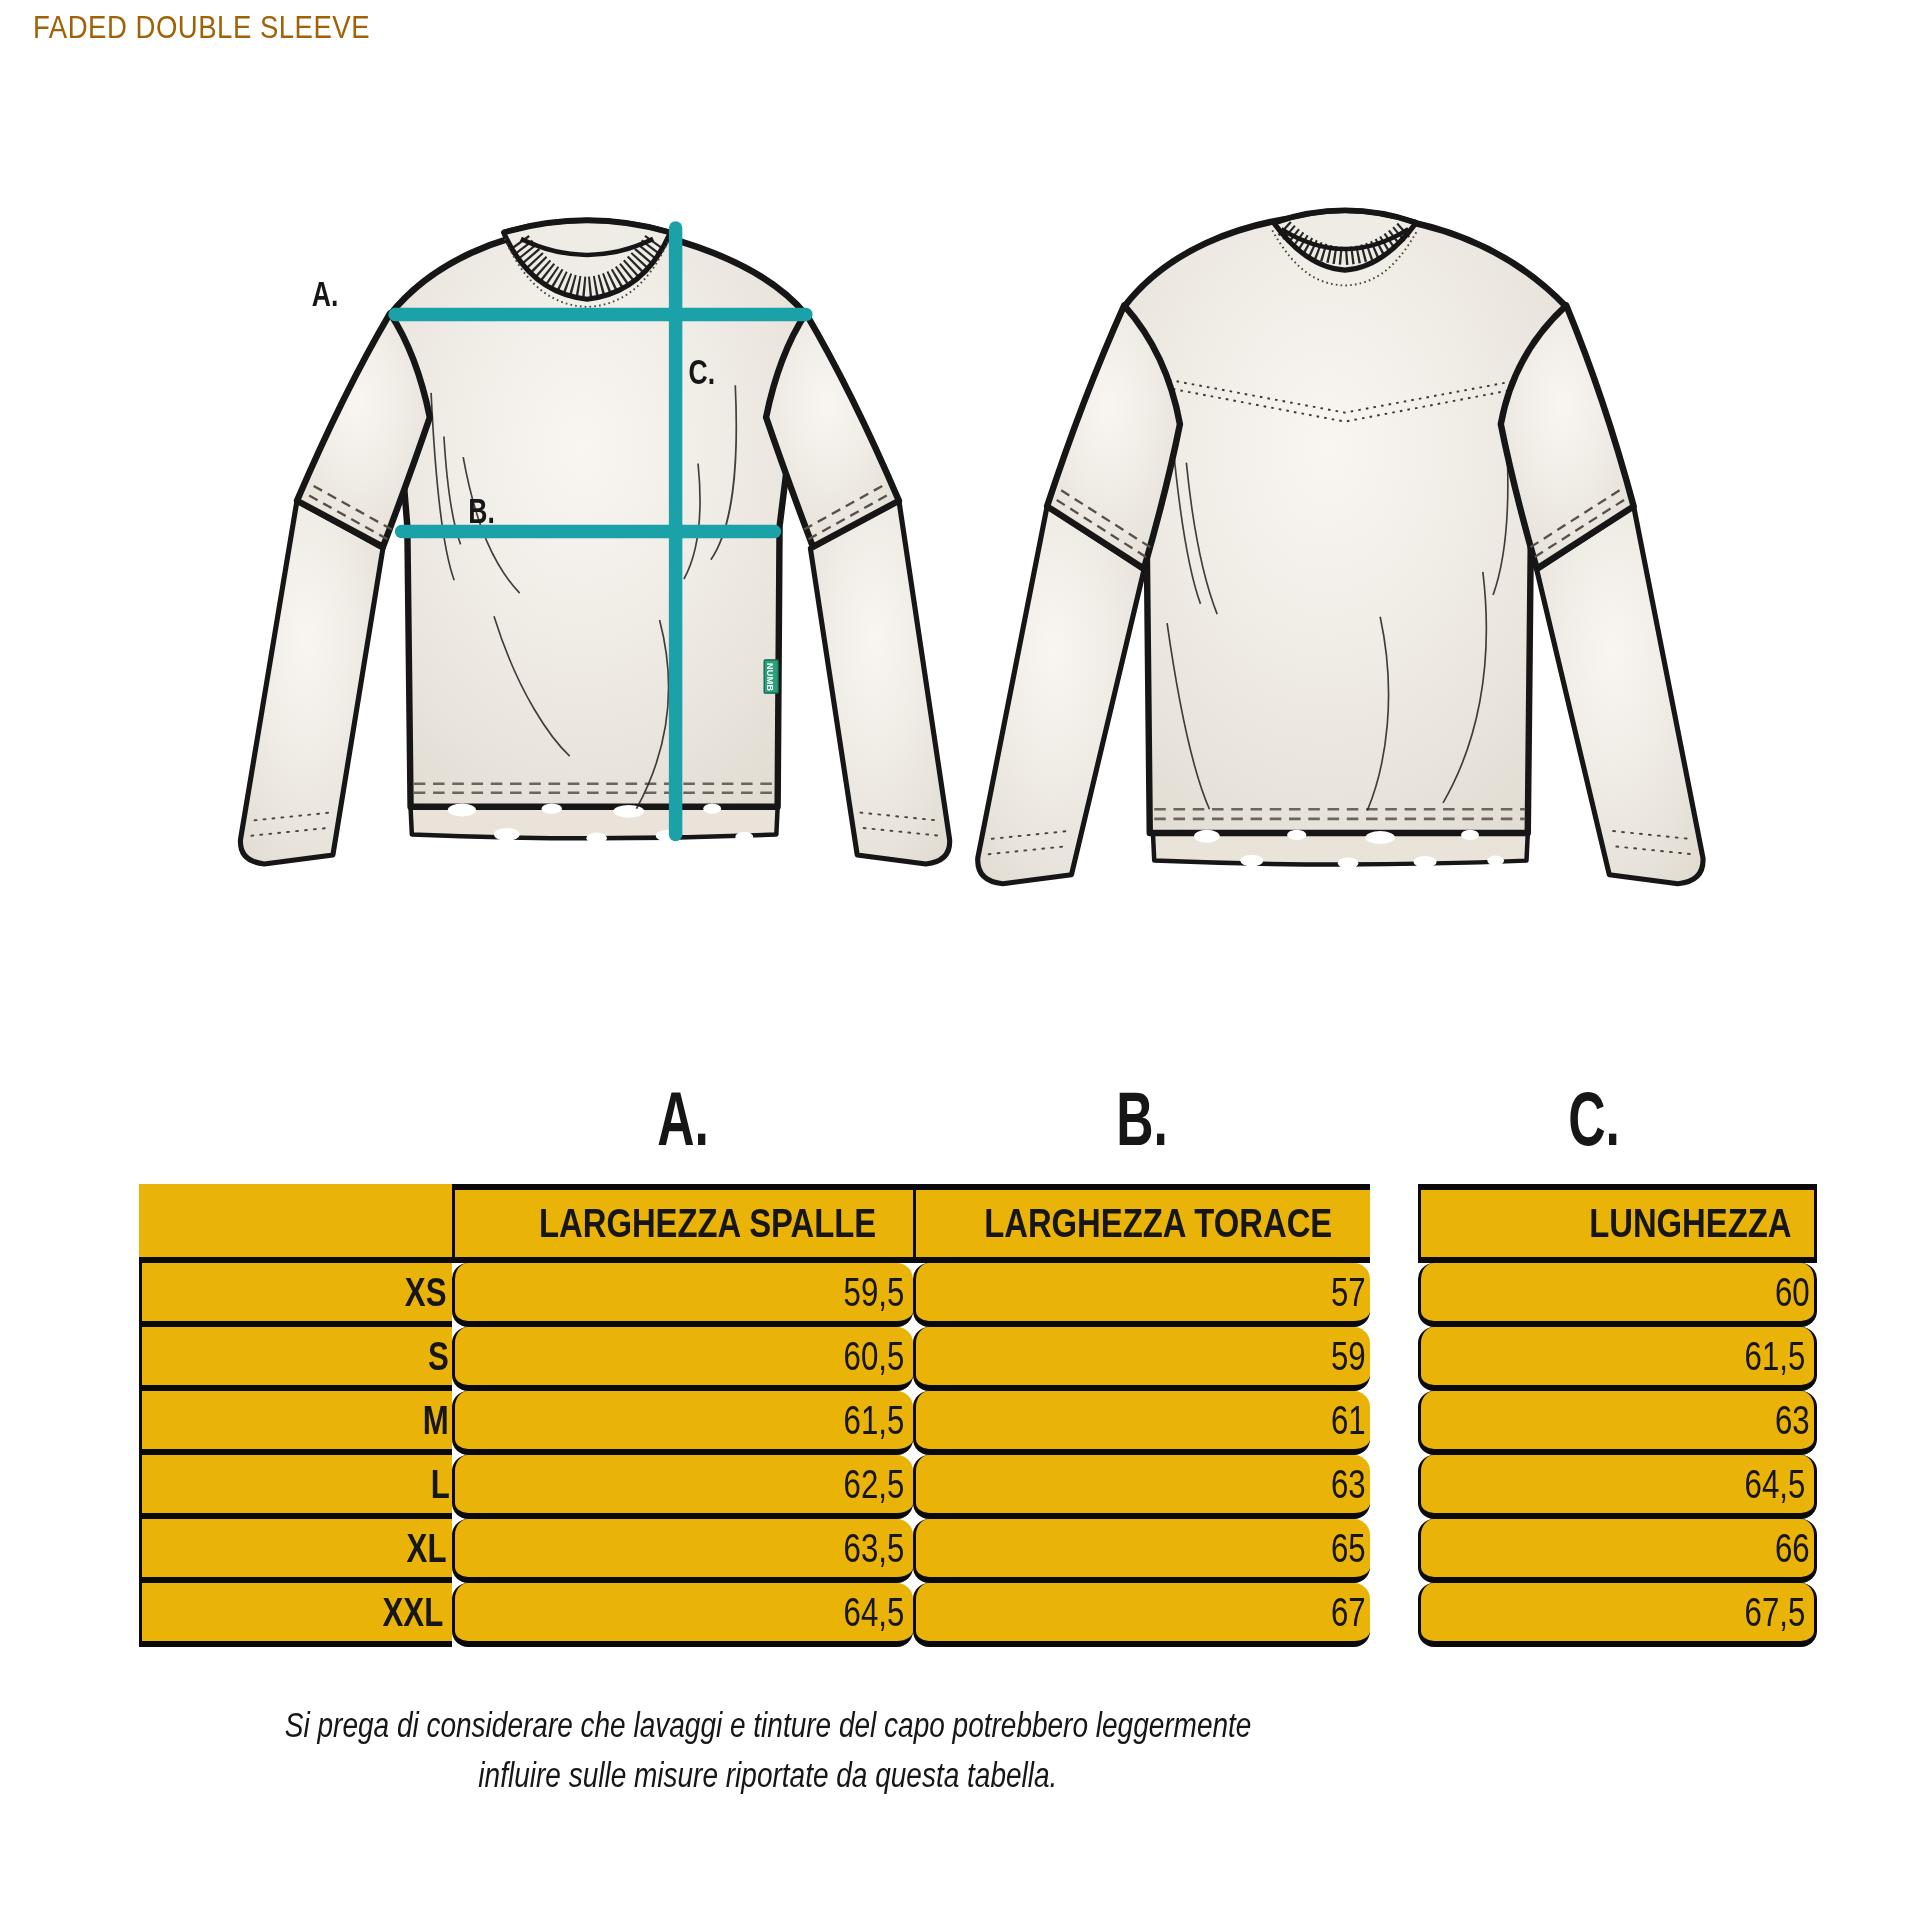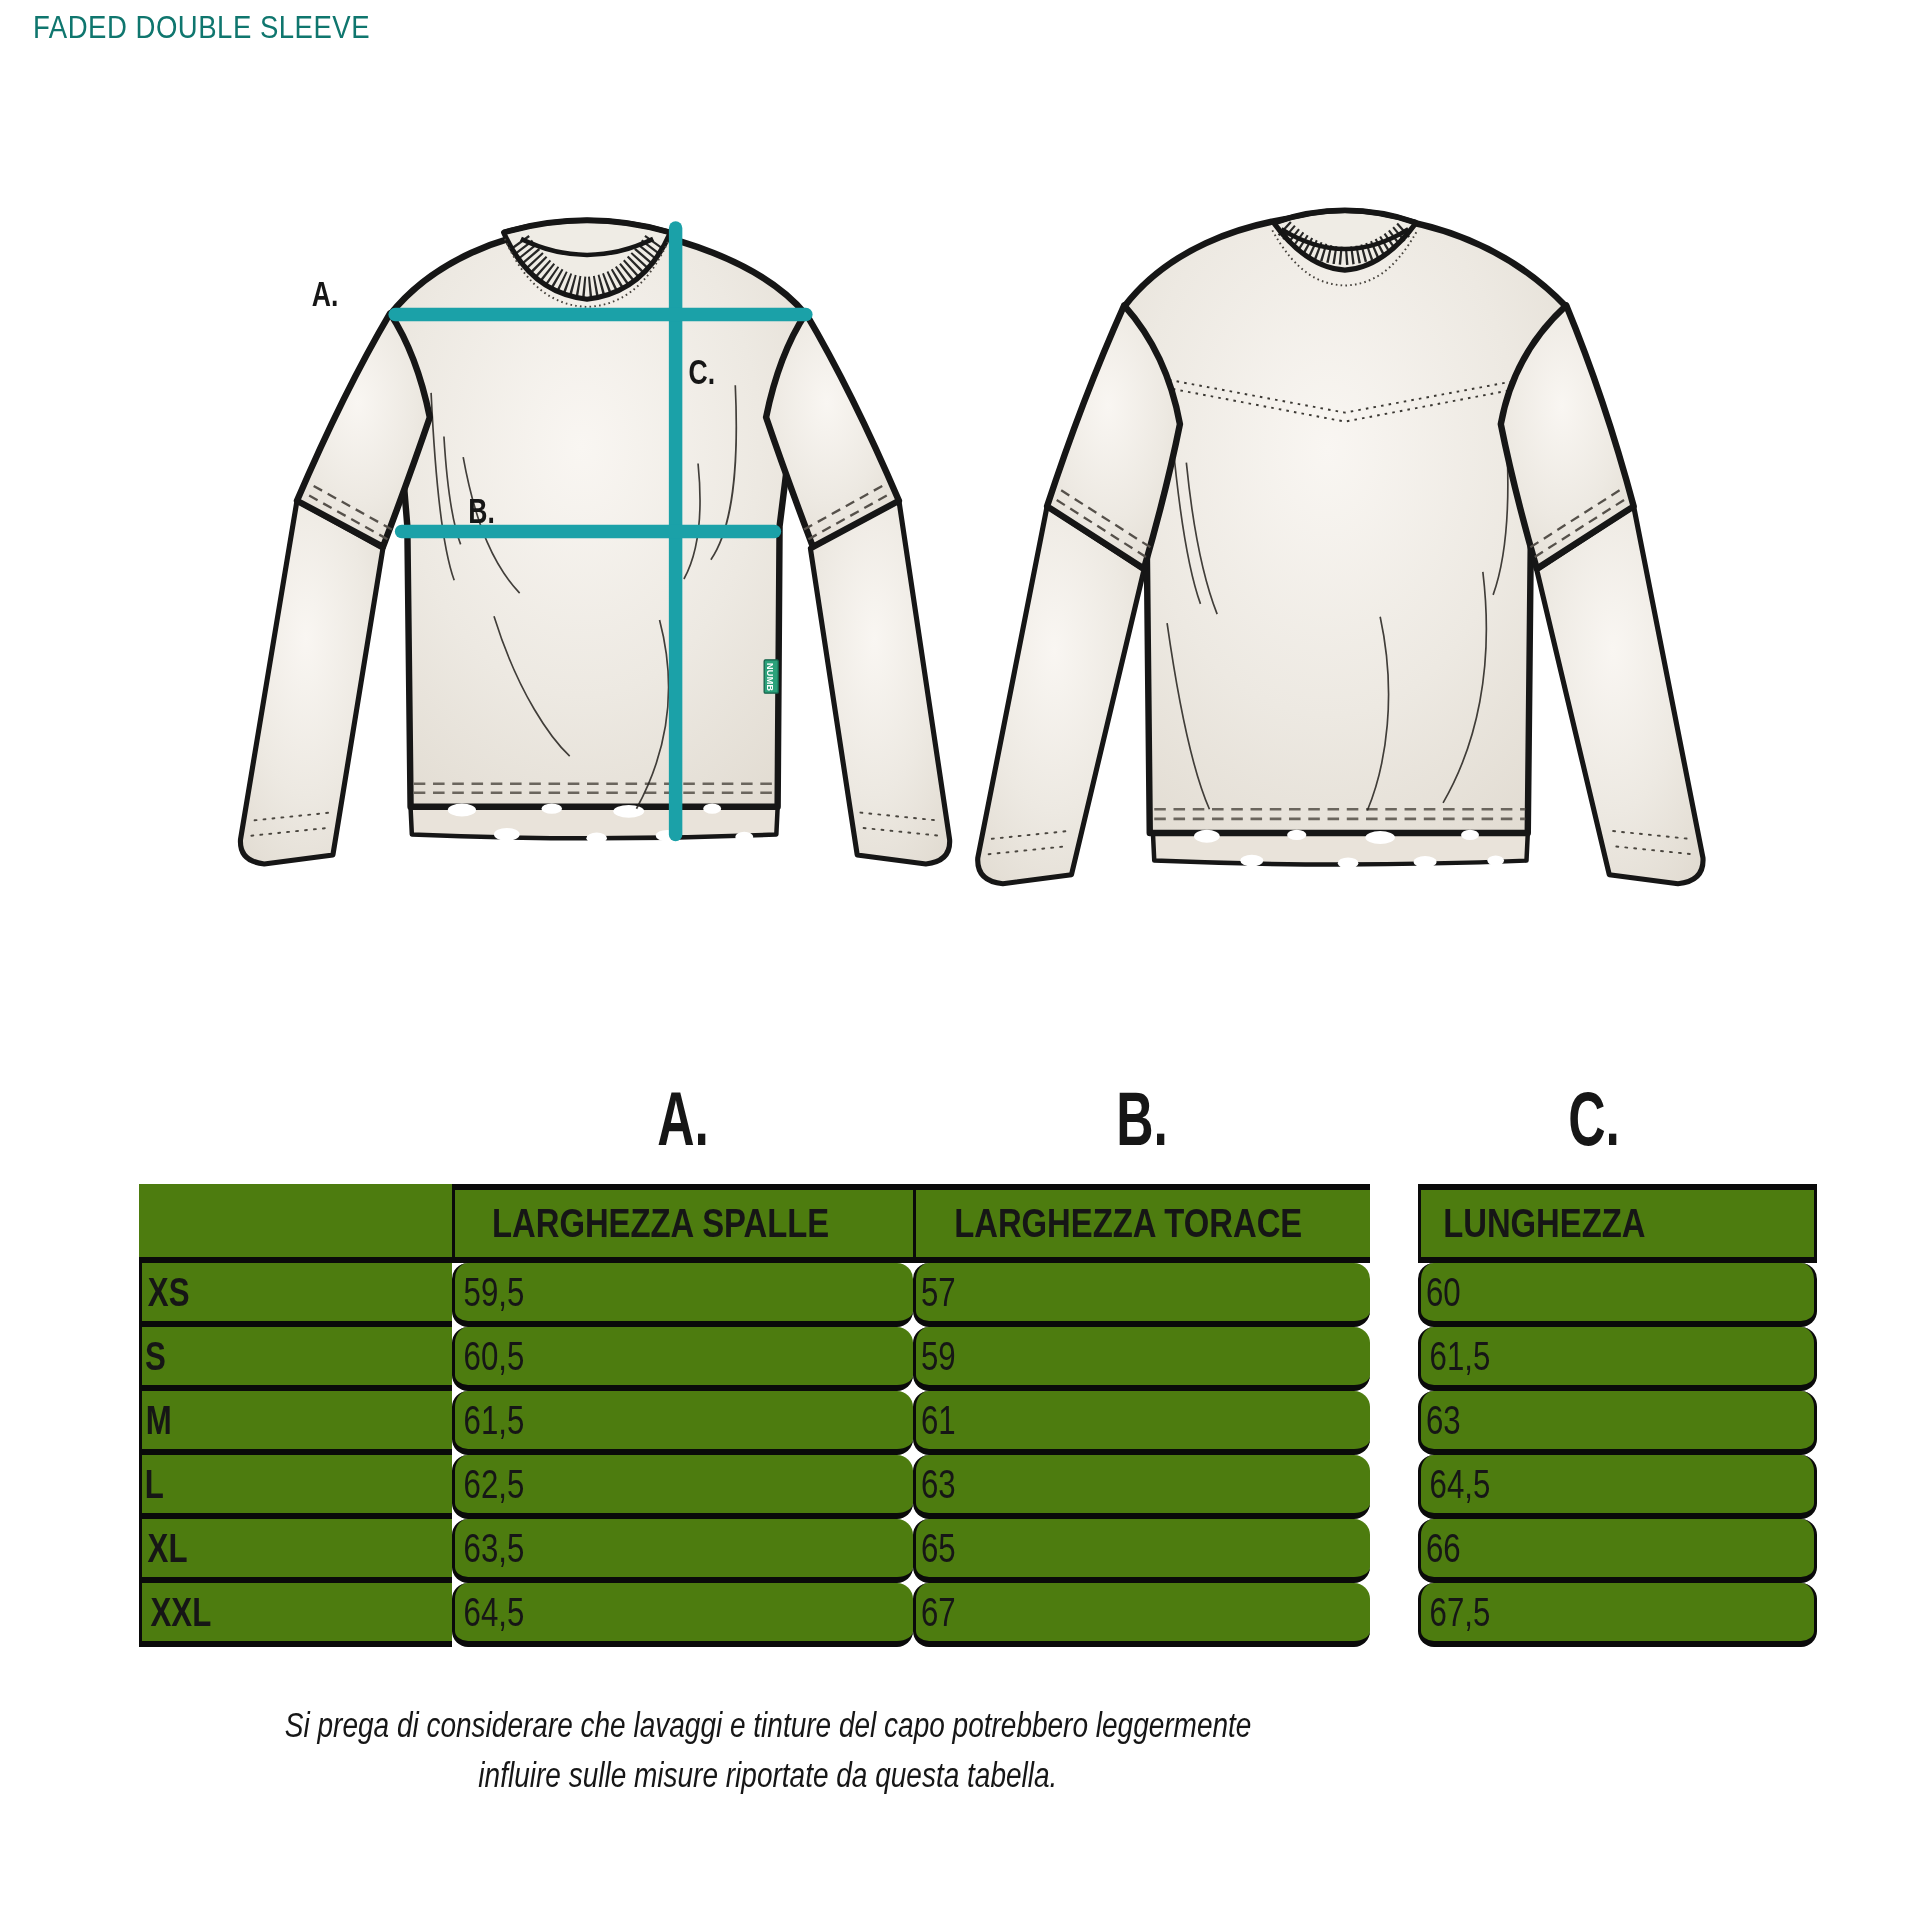--- a/index.html
+++ b/index.html
@@ -3,35 +3,35 @@
 <meta charset="utf-8">
 <style>
   html,body{margin:0;padding:0;background:#ffffff;}
   body{width:1926px;height:1926px;position:relative;overflow:hidden;
        font-family:"Liberation Sans","DejaVu Sans",sans-serif;color:#161616;}
   .abs{position:absolute;}
   .cond{display:inline-block;transform:scaleX(0.82);transform-origin:center;white-space:nowrap;}
   .cond-l{display:inline-block;transform:scaleX(0.86);transform-origin:left center;white-space:nowrap;}
 
   
-  #title{left:33px;top:9px;font-size:32px;font-weight:400;letter-spacing:0.6px;color:#0f766e;}
+  #title{left:33px;top:9px;font-size:32px;font-weight:400;letter-spacing:0.6px;color:#a16207;}
 
   
   #letters{left:452px;top:1073px;width:1365px;height:90px;display:grid;
            grid-template-columns:461px 457px 447px;}
   #letters div{display:flex;align-items:center;justify-content:center;
                font-size:76px;font-weight:700;}
   #letters .cond{transform:scaleX(0.68);}
 
   
   #sizetable{left:139px;top:1184px;width:1678px;display:grid;
              grid-template-columns:313px 461px 457px 447px;
              grid-template-rows:79px repeat(6,64px);}
-  #sizetable > div{display:flex;align-items:center;justify-content:flex-start;
-                   box-sizing:border-box;background:#4d7c0f;}
+  #sizetable > div{display:flex;align-items:center;justify-content:flex-end;
+                   box-sizing:border-box;background:#eab308;}
   .bt{border-top:6.4px solid #0a0a0a;}
   .bb{border-bottom:6.4px solid #0a0a0a;}
   .bl{border-left:3.2px solid #0a0a0a;}
   .br{border-right:3.2px solid #0a0a0a;margin-left:48px;}
   .hdr{font-size:40px;font-weight:700;}
   .size{font-size:40px;font-weight:700;}
   .size .cond{transform:scaleX(0.78);}
   .val{font-size:40px;font-weight:400;border-radius:16px;}
   .val .cond{transform:scaleX(0.78);}
 

